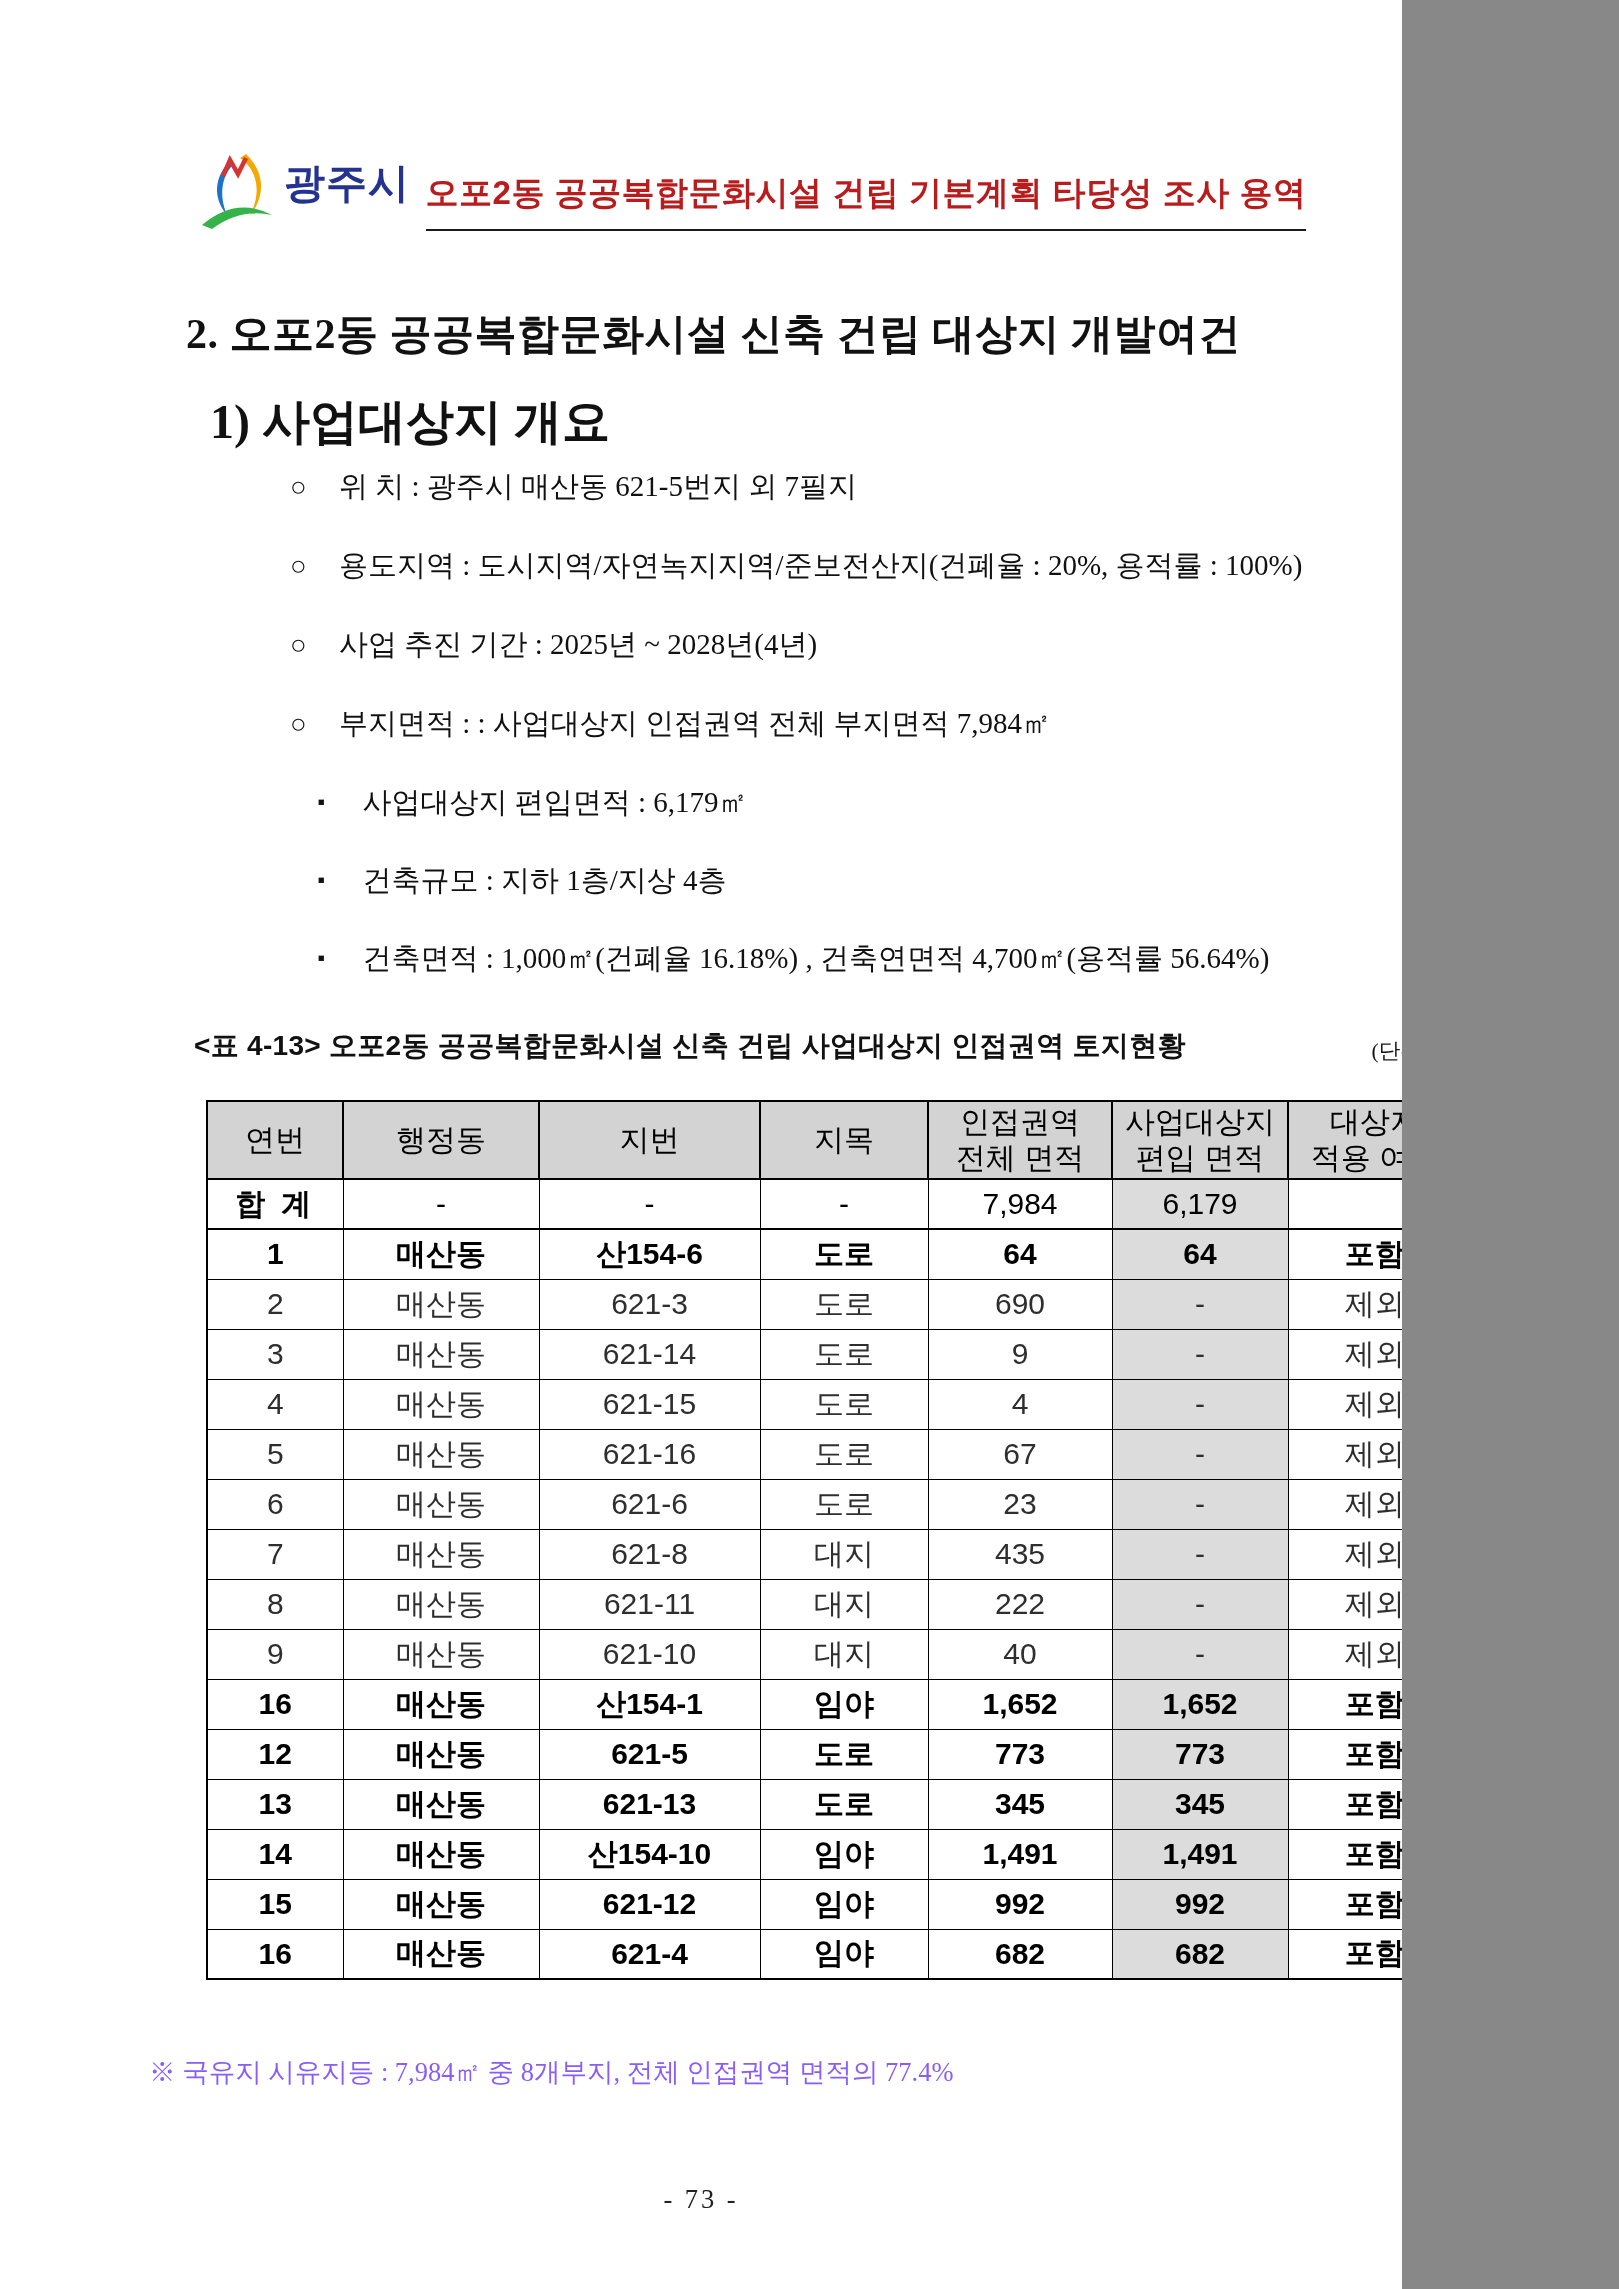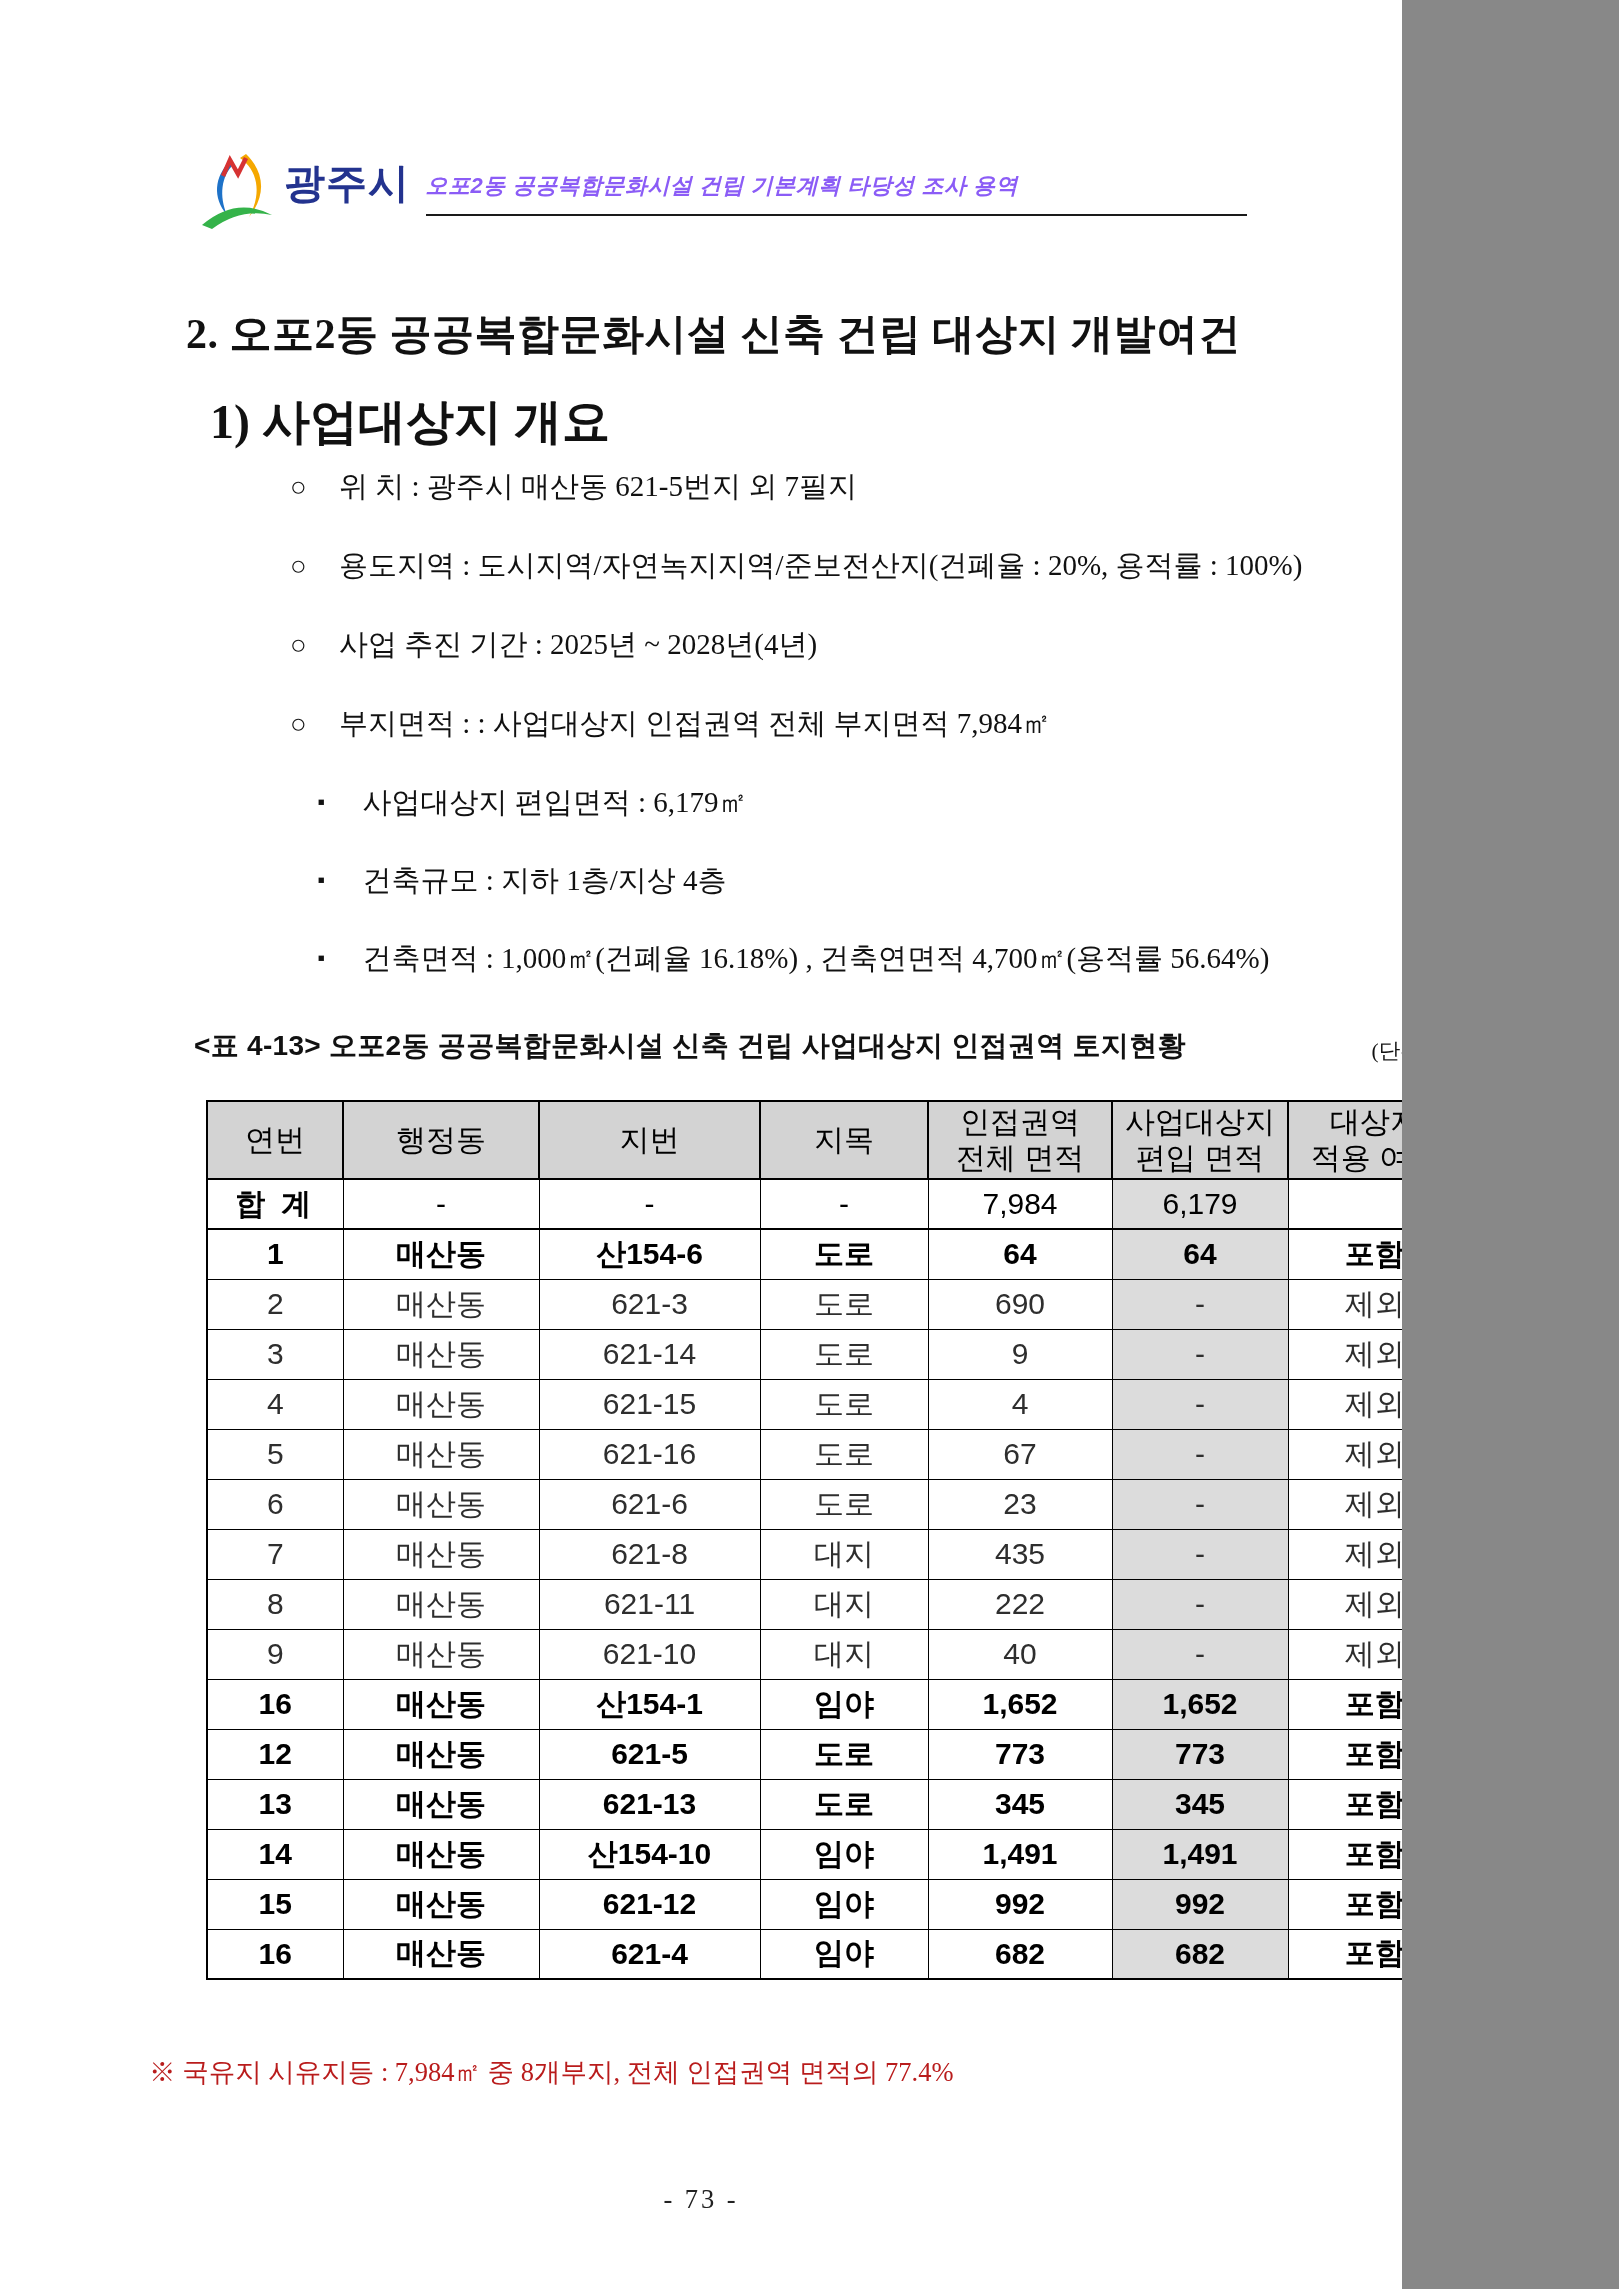--- a/index.html
+++ b/index.html
@@ -30,22 +30,22 @@
     margin:13.7px 15.7px 0 5.9px; letter-spacing:1px;
     white-space:nowrap;
   }
   .header-title-wrap {
     flex:1 1 auto; margin-top:21.6px;
     border-bottom:2.9px solid #1a1a1a;
     padding-bottom:13.7px;
   }
   .header-title {
     font-family:"Liberation Sans","DejaVu Sans",sans-serif;
-    font-weight:bold; font-size:22px; letter-spacing:0.5px;
-    color:#8b5cf6; white-space:nowrap;font-style:italic;
+    font-weight:bold; font-size:33px; letter-spacing:0.5px;
+    color:#b91c1c; white-space:nowrap;
   }
 
   
   .heading {
     position:absolute; top:306px; left:186px; right:98px;
     font-size:42px; font-weight:bold; letter-spacing:0.5px;
     white-space:nowrap;
   }
   .subheading {
     position:absolute; top:390px; left:210px;
@@ -99,21 +99,21 @@
   }
   .land-table td.shaded { background:var(--shade-bg,#dcdcdc); }
   .land-table tr.summary td { border-bottom:2.9px solid #000; }
   .land-table tr.summary td:first-child { font-weight:bold; letter-spacing:3.9px; }
   .land-table tr.included td { font-weight:bold; }
   .land-table tr.excluded td { font-weight:normal; color:#2e2e2e; }
 
   
   .footnote {
     position:absolute; top:2054px; left:149px;
-    font-size:26.5px; color:#b91c1c; white-space:nowrap;
+    font-size:26.5px; color:#8b5cf6; white-space:nowrap;
   }
   .page-number {
     position:absolute; top:2184px; left:0; width:100%;
     text-align:center; font-size:26.5px; letter-spacing:2.9px; color:#222;
   }
 </style>
 </head>
 <body>
 
 <div class="page">

